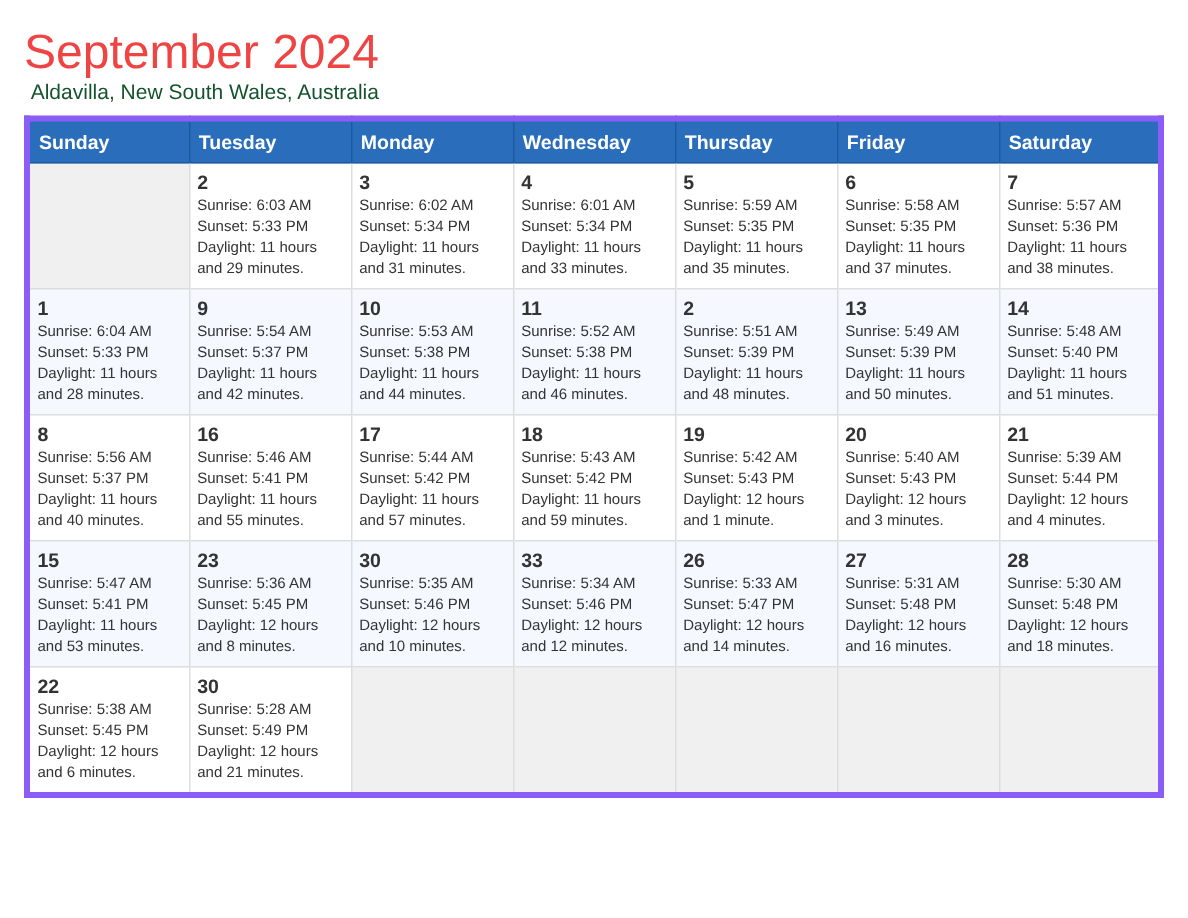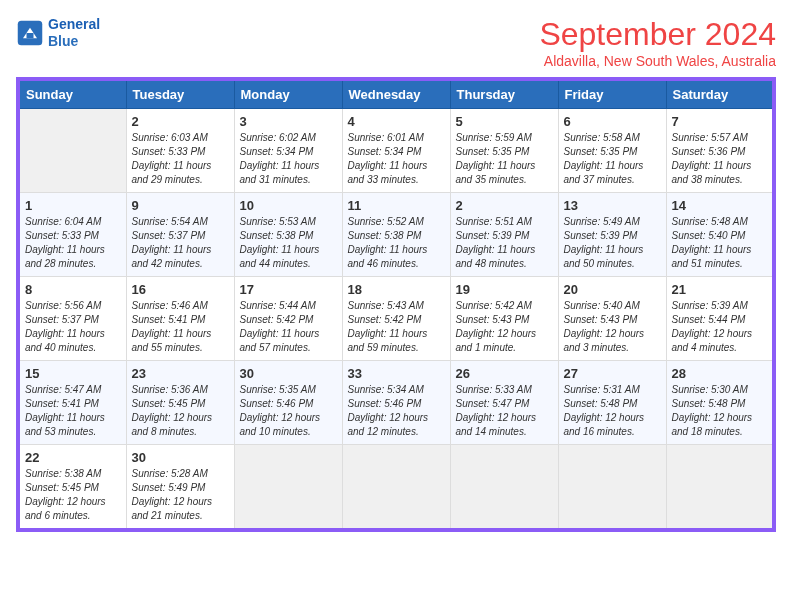--- a/index.html
+++ b/index.html
@@ -38,21 +38,21 @@
       text-align: right;
     }
     .title-block h1 {
       font-size: 32px;
       font-weight: normal;
       color: #ef4444;
     }
     .title-block h2 {
       font-size: 14px;
       font-weight: normal;
-      color: #ef4444;
+      color: #14532d;
     }
     .calendar {
       width: 100%;
       border-collapse: collapse;
       border: 4px solid #8b5cf6;
     }
     .calendar th {
       background: #2a6ebb;
       color: #fff;
       font-size: 13px;
@@ -80,41 +80,29 @@
     .day-num {
       font-size: 13px;
       font-weight: bold;
       display: block;
       margin-bottom: 2px;
     }
     .day-info {
       font-size: 10px;
       line-height: 1.4;
       color: #333;
-      font-style: italic;
     }
     .last-row td {
       min-height: 60px;
     }
   </style>
 </head>
 <body>
 
 <div class="header">
-  <div class="logo">
-    <svg class="logo-icon" viewBox="0 0 32 32">
-      <rect x="2" y="2" width="28" height="28" rx="4" fill="#2a6ebb"></rect>
-      <polygon points="8,22 16,10 24,22" fill="white"></polygon>
-      <rect x="12" y="16" width="8" height="6" fill="#2a6ebb"></rect>
-    </svg>
-    <div class="logo-text">
-      <span>General</span><br>
-      <span style="color:#2a6ebb;">Blue</span>
-    </div>
-  </div>
   <div class="title-block">
     <h1>September 2024</h1>
     <h2>Aldavilla, New South Wales, Australia</h2>
   </div>
 </div>
 
 <table class="calendar">
   <thead>
     <tr>
     <th>Sunday</th>

